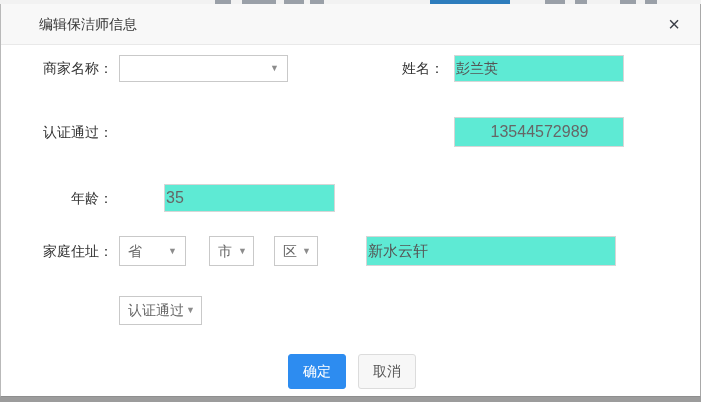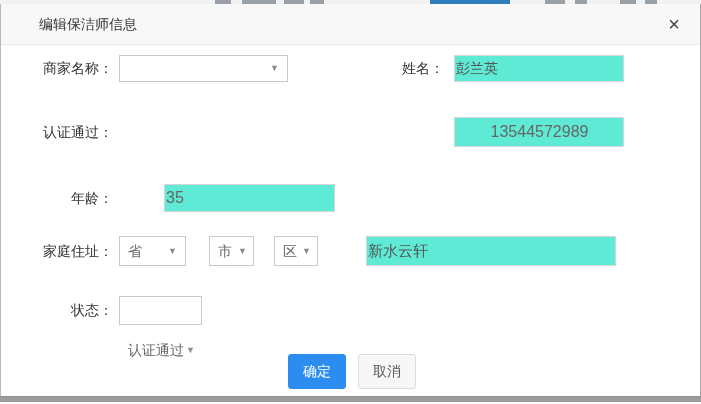--- a/index.html
+++ b/index.html
@@ -71,21 +71,21 @@
   .row4 { top:191px; height:24px; }
   .row5 { top:251px; height:29px; }
   .row-buttons { top:309px; height:35px; }
   .row1 .lbl, .row1 .sel-text, .row1 .arrow { line-height:25px; }
   .row1 .lbl { line-height:27px; }
   .row2 .lbl { line-height:30px; }
   .row3 .lbl { line-height:28px; }
   .row4 .lbl { line-height:30px; }
   .row4 .sel-text, .row4 .arrow { line-height:28px; }
   .row5 .lbl { line-height:29px; }
-  .row5 .sel-text, .row5 .arrow { line-height:27px;margin-top:40px; }
+  .row5 .sel-text, .row5 .arrow { line-height:27px; }
 
   .merchant-select { left:118px; top:0; width:169px; height:27px; }
   .name-input     { left:453px; top:0; width:170px; height:27px; }
   .date-input     { left:118px; top:0; width:171px; height:30px; }
   .phone-input    { left:453px; top:0; width:170px; height:30px;text-align:center; }
   .age-input      { left:118px; top:0; width:171px; height:28px;margin-left:45px; }
   .province-select{ left:118px; top:0; width:67px;  height:30px; }
   .city-select    { left:208px; top:0; width:45px;  height:30px; }
   .district-select{ left:273px; top:0; width:44px;  height:30px; }
   .city-select .sel-text, .district-select .sel-text, .province-select .sel-text { left:8px; }
@@ -156,21 +156,20 @@
         <span class="arrow">▼</span>
       </div>
       <div class="field-select district-select">
         <span class="sel-text">区</span>
         <span class="arrow">▼</span>
       </div>
       <input type="text" class="field-input address-input fs15" value="新水云轩" style="">
     </div>
 
     <div class="row row5">
-      <span class="lbl c1">状态：</span>
       <div class="field-select status-select">
         <span class="sel-text">认证通过</span>
         <span class="arrow">▼</span>
       </div>
     </div>
 
     <div class="row row-buttons">
       <button class="btn btn-cancel">取消</button>
       <button class="btn btn-confirm">确定</button>
     </div>

